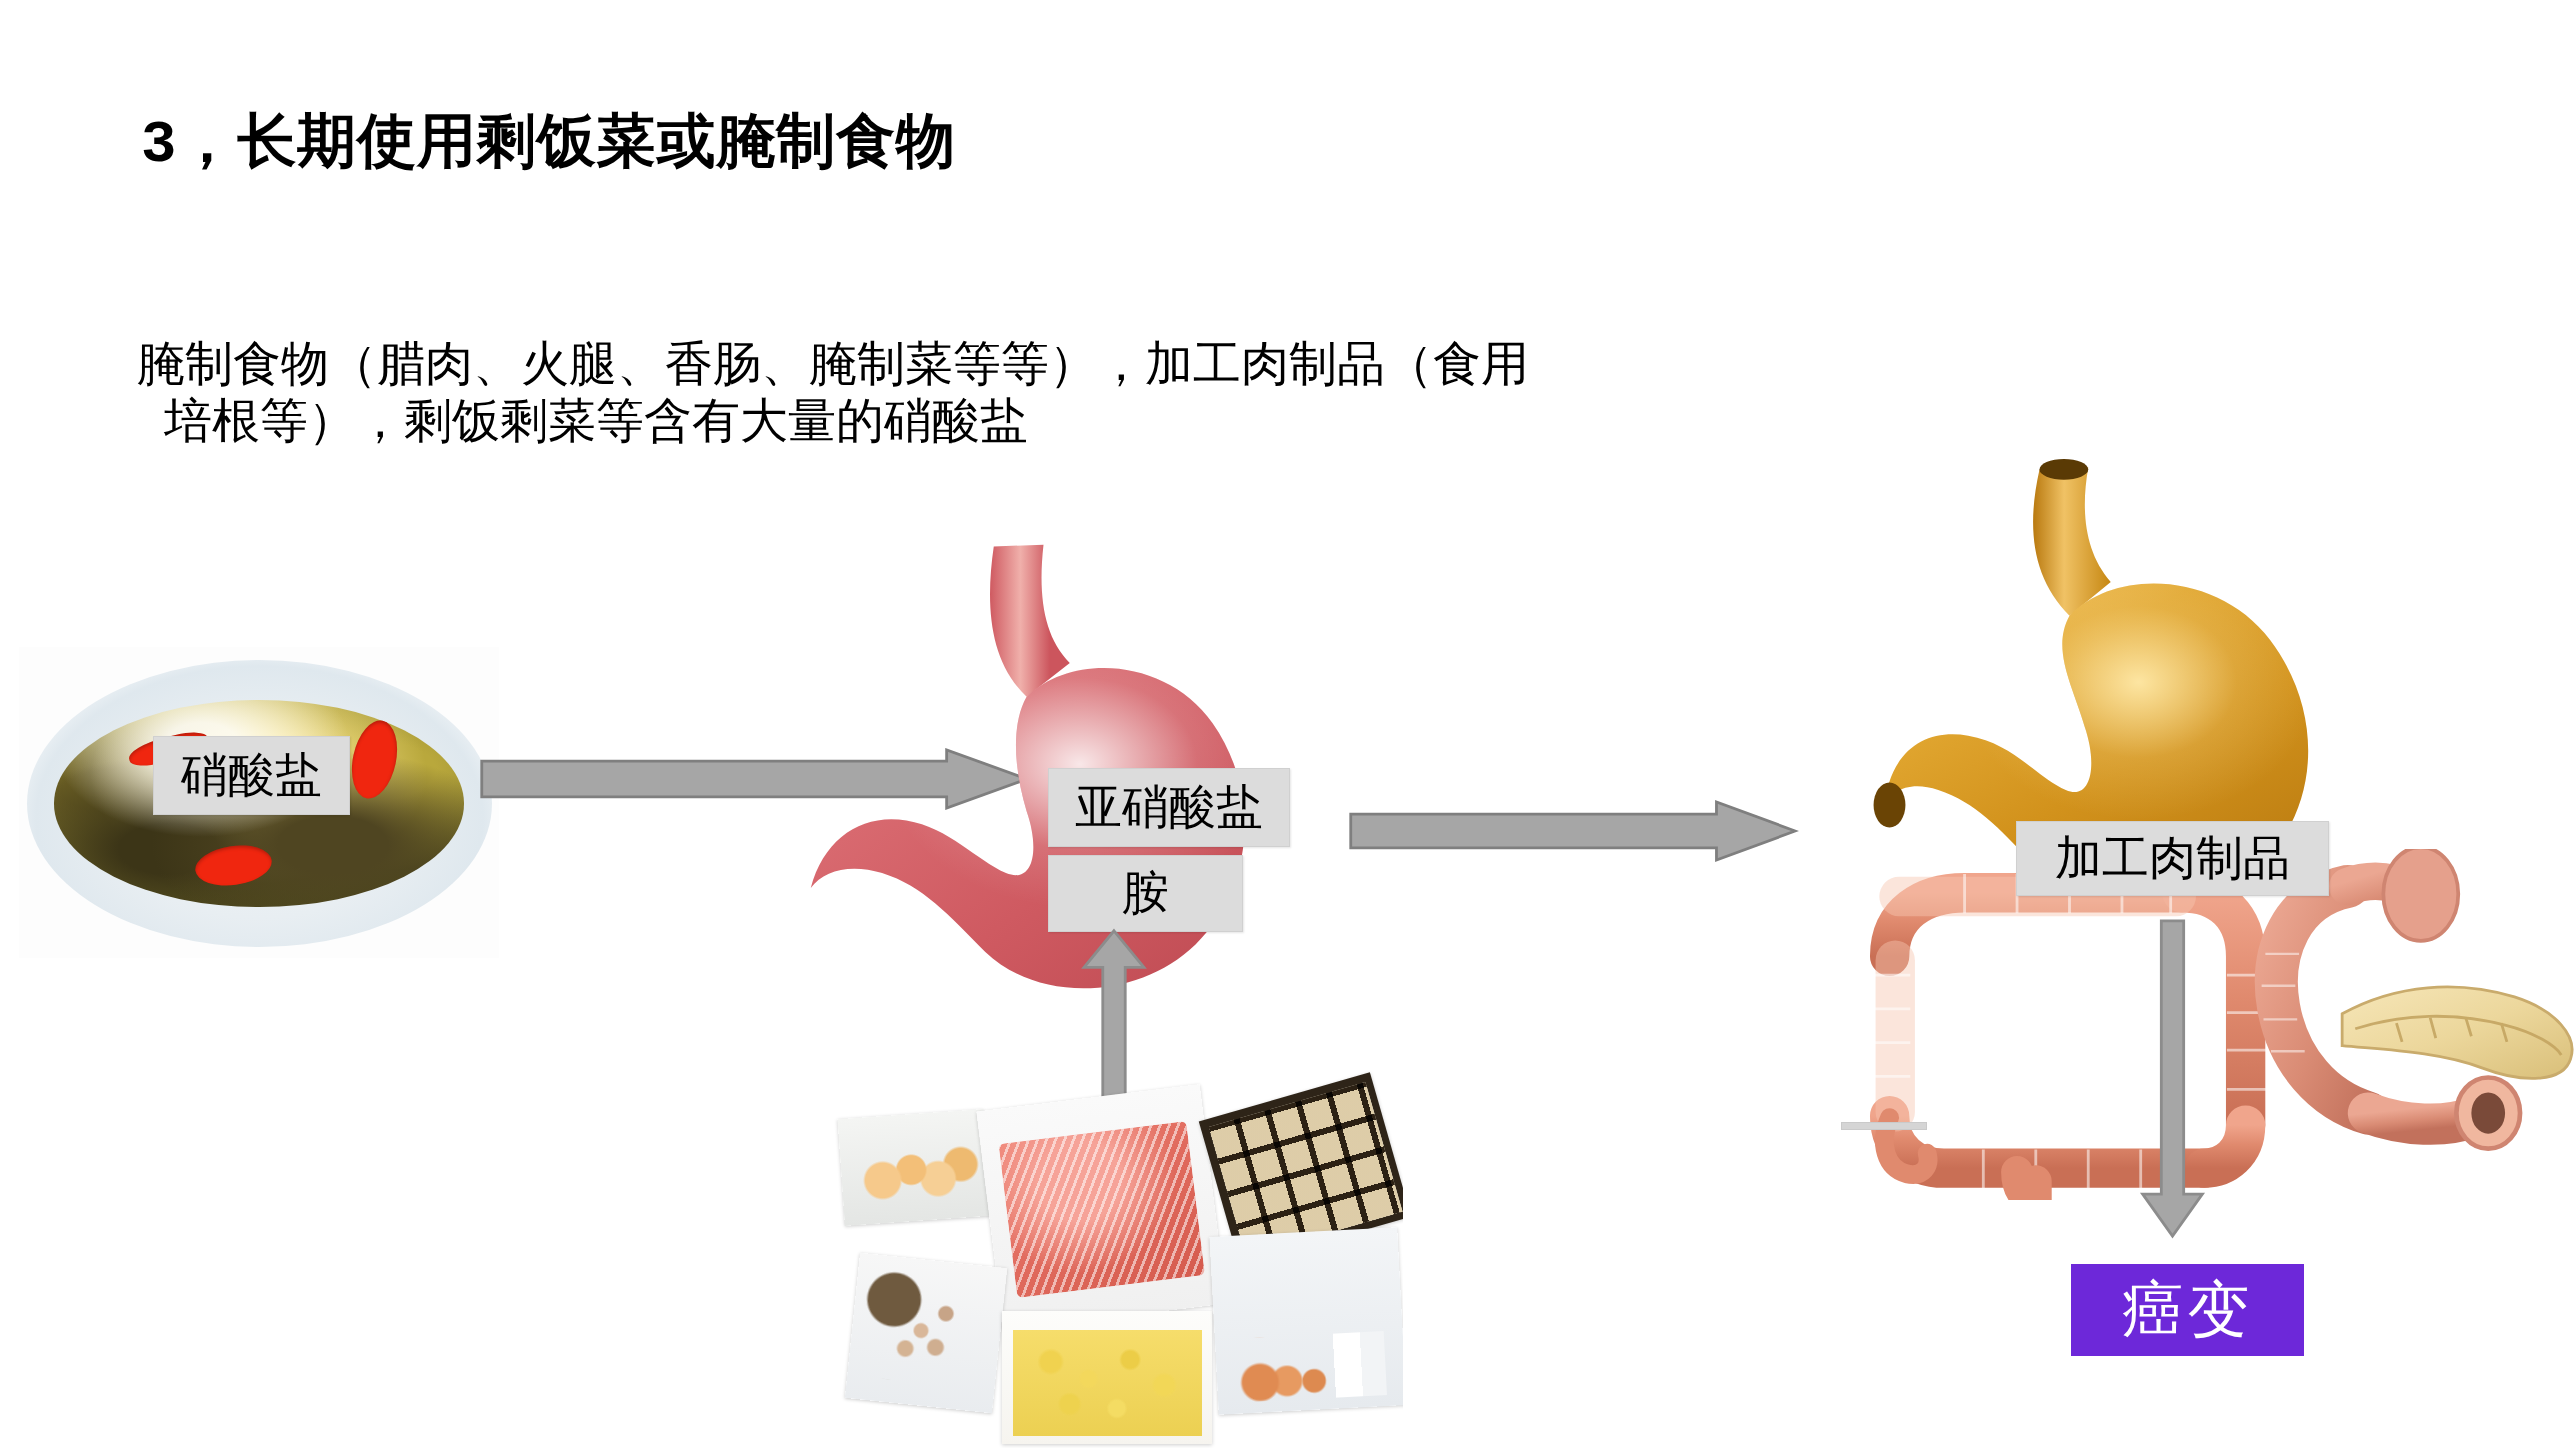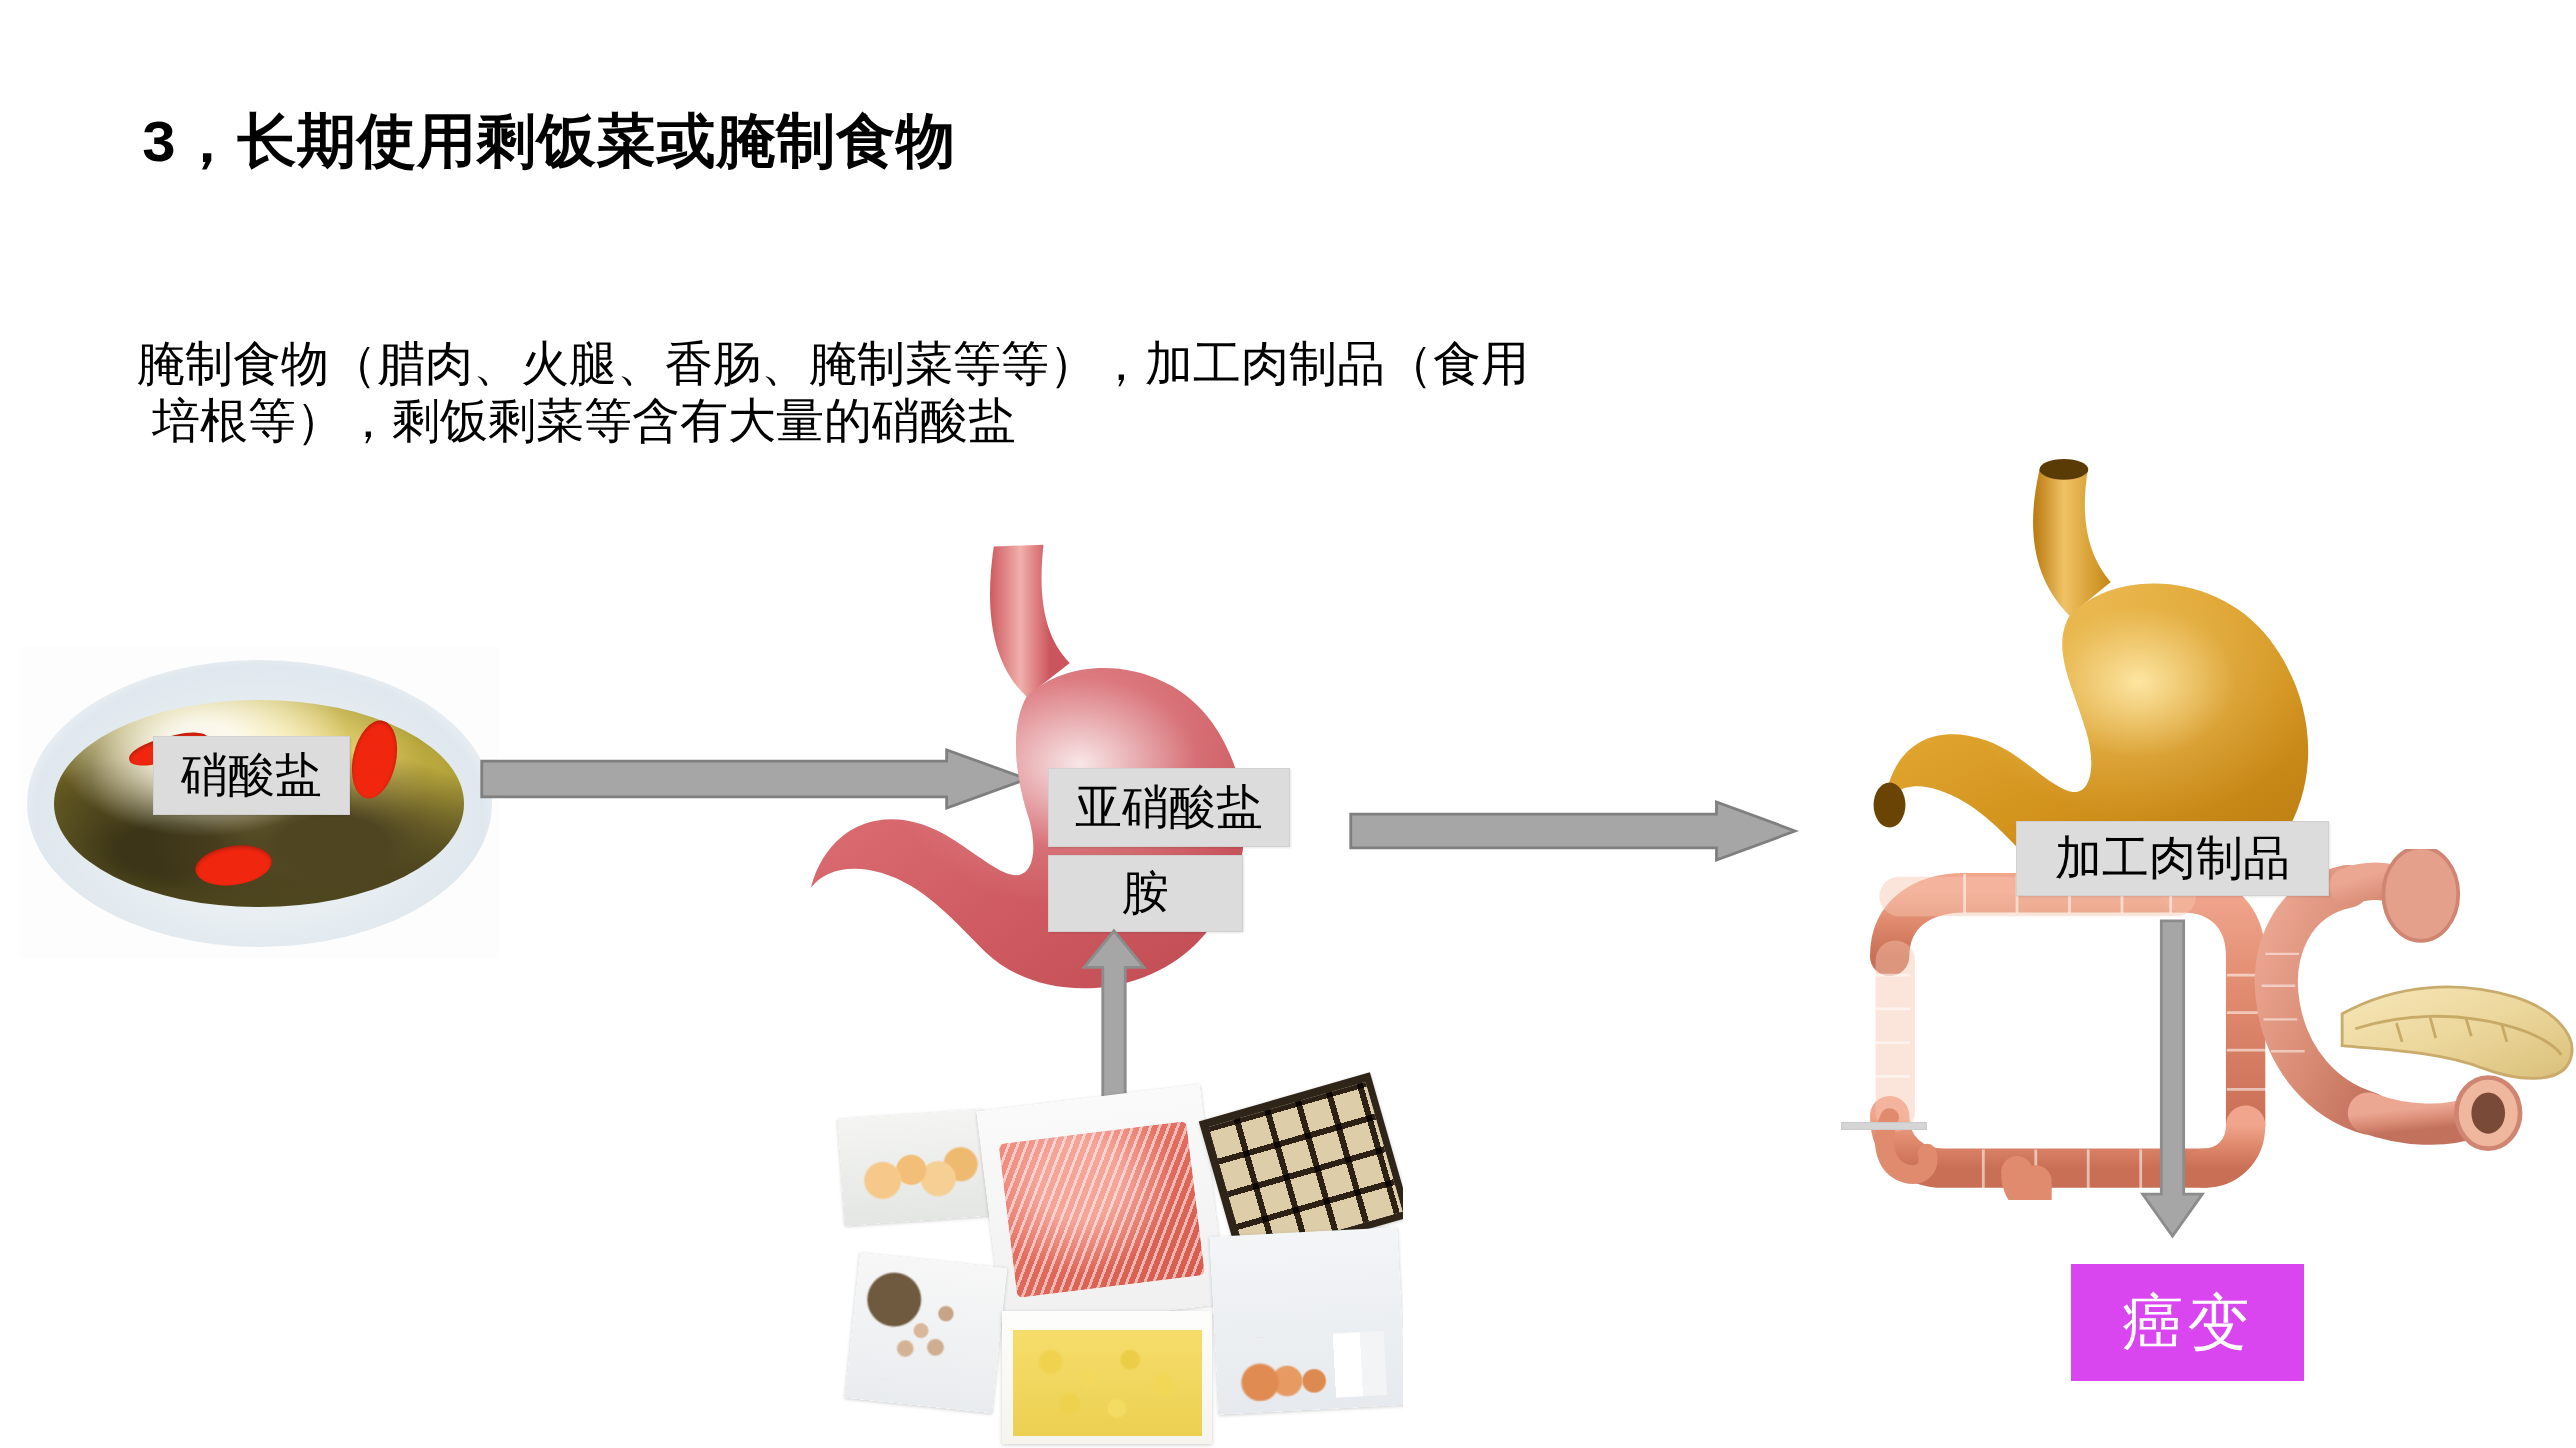--- a/index.html
+++ b/index.html
@@ -18,21 +18,21 @@
     font-weight:bold;font-size:59px;line-height:1.12;color:#000;
     letter-spacing:0.9px;white-space:nowrap;
   }
   .body-text{
     position:absolute;left:137px;top:339px;width:2316px;
     font-family:Liberation Mono, monospace;
     font-size:48px;line-height:1.18;color:#000;
     text-align:left;
   }
   .body-text .line{display:block;white-space:nowrap;}
-  .body-text .line2{margin-left:15px;}
+  .body-text .line2{margin-left:27px;}
 
   
   .photo{position:absolute;overflow:hidden;}
 
   
   #pickles{left:19px;top:647px;width:480px;height:311px;background:#fdfdfd;}
   #pickles .plate{
     position:absolute;left:7.5px;top:13px;width:465px;height:287px;border-radius:50%;
     background:
       radial-gradient(ellipse at 50% 55%, #f2f5f6 0%, #e8eef2 45%, #dfe8ee 68%, #ffffff 86%);
@@ -125,22 +125,22 @@
     font-size:47px;color:#000;box-sizing:border-box;
     box-shadow:0.9px 0.9px 1.9px rgba(0,0,0,.10);
     text-align:center;
   }
   #lbl-nitrate{left:153px;top:736px;width:197px;height:79px;}
   #lbl-nitrite{left:1048px;top:737px;width:242px;height:79px;margin-top:31px;}
   #lbl-amine{left:1048px;top:855px;width:195px;height:77px;}
   #lbl-nitrosamine{left:2016px;top:821px;width:313px;height:75px;}
 
   .danger-box{
-    position:absolute;left:2071px;top:1264px;width:233px;height:117px;
-    background:#d946ef;display:flex;align-items:center;justify-content:center;
+    position:absolute;left:2071px;top:1264px;width:233px;height:92px;
+    background:#6d28d9;display:flex;align-items:center;justify-content:center;
     font-family:Liberation Sans, sans-serif;
     font-size:62px;color:#ffffff;letter-spacing:3.8px;
   }
 
   .tick-mark{position:absolute;left:1841px;top:1122px;width:86px;height:7.5px;
     background:#d5d5d5;border:0.9px solid #cacaca;box-sizing:border-box;}
 </style>
 </head>
 <body>
 

